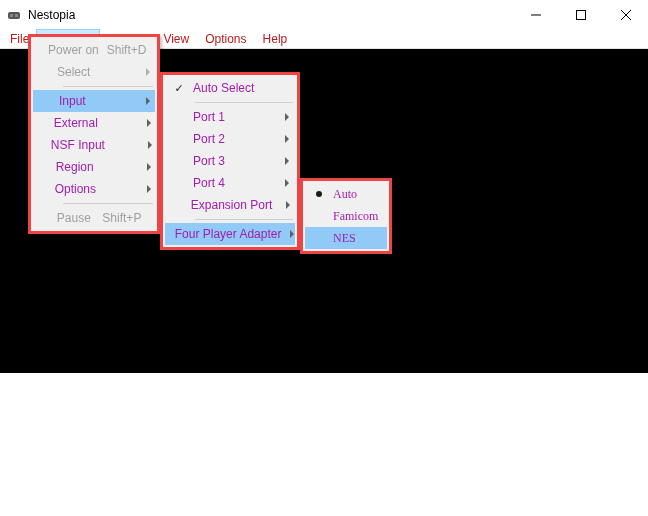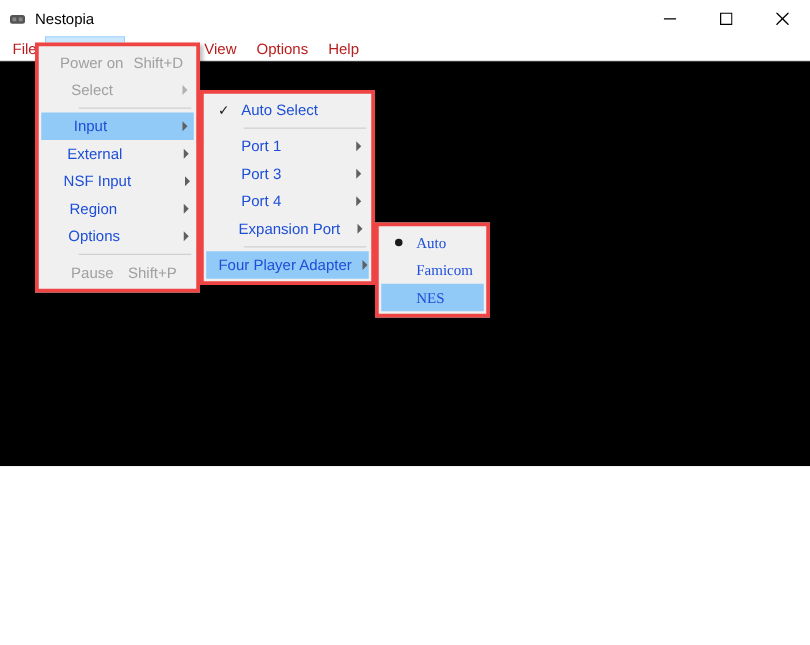--- a/index.html
+++ b/index.html
@@ -13,21 +13,21 @@
   .titlebar .ctrl svg { stroke: #000; }
   .menubar { height: 19px; background: #fff; display: flex; align-items: stretch; padding-left: 2px; border-bottom: 1px solid #e0e0e0; }
   .menubar .menu { padding: 0 8px; display: flex; align-items: center; color: #b91c1c; font-size: 12px; cursor: default; }
   .menubar .menu.active { background: #cce8ff; outline: 1px solid #99d1ff; }
   .viewport { position: absolute; left: 0; top: 49px; right: 0; bottom: 23px; background: #000; }
   .bottombar { position: absolute; left: 0; right: 0; bottom: 0; height: 23px; background: #fff; }
 
   .dropdown { position: absolute; background: #f0f0f0; border: 3px solid #ef4444; box-shadow: 2px 2px 3px rgba(0,0,0,0.25); padding: 2px; }
   .dropdown .item { height: 22px; display: flex; align-items: center; position: relative; cursor: default; }
   .dropdown .gutter { width: 28px; display: flex; align-items: center; justify-content: center; }
-  .dropdown .label { flex: 1; padding-right: 8px; color: #1d4ed8; white-space: nowrap; }
+  .dropdown .label { flex: 1; padding-right: 8px; color: #a21caf; white-space: nowrap; }
   .dropdown .shortcut { width: 50px; color: #000; font-size: 12px; text-align: right; }
   .dropdown .arrow { width: 16px; display: flex; align-items: center; justify-content: center; }
   .dropdown .item.disabled .label, .dropdown .item.disabled .shortcut { color: #a0a0a0; }
   .dropdown .item.hover { background: #91c9f7; }
   .dropdown .sep { height: 1px; background: #d0d0d0; margin: 3px 2px 3px 30px; }
 
   .chev { width: 0; height: 0; border-top: 4px solid transparent; border-bottom: 4px solid transparent; border-left: 4px solid #606060; }
   .chev.light { border-left-color: #b0b0b0; }
   .check { font-size: 11px; color: #1a1a1a; }
   .radio { width: 6px; height: 6px; border-radius: 50%; background: #1a1a1a; }
@@ -159,20 +159,27 @@
     <div class="sep"></div>
     <div class="item">
       <span class="gutter"></span>
       <span class="label">Port 1</span>
       <span class="arrow">
           <span class="chev"></span>
         </span>
     </div>
     <div class="item">
       <span class="gutter"></span>
+      <span class="label">Port 2</span>
+      <span class="arrow">
+          <span class="chev"></span>
+        </span>
+    </div>
+    <div class="item">
+      <span class="gutter"></span>
       <span class="label">Port 3</span>
       <span class="arrow">
           <span class="chev"></span>
         </span>
     </div>
     <div class="item">
       <span class="gutter"></span>
       <span class="label">Port 4</span>
       <span class="arrow">
           <span class="chev"></span>

